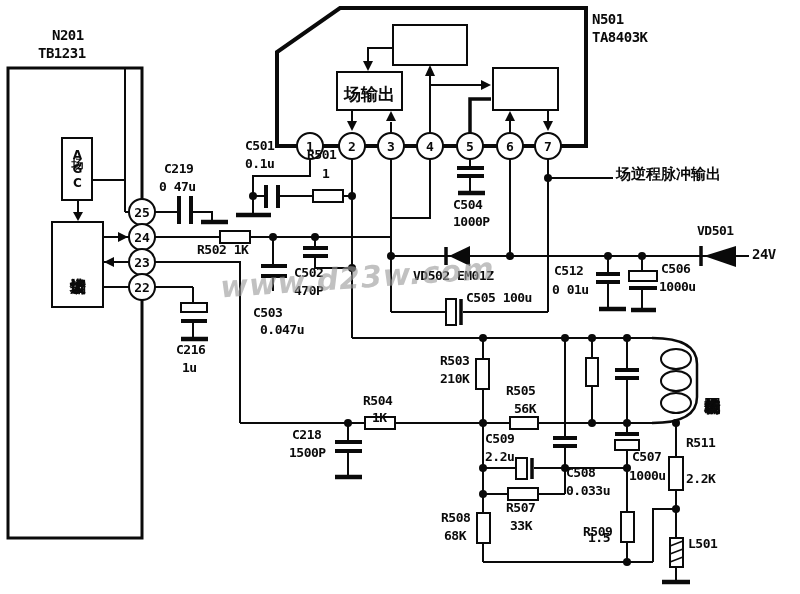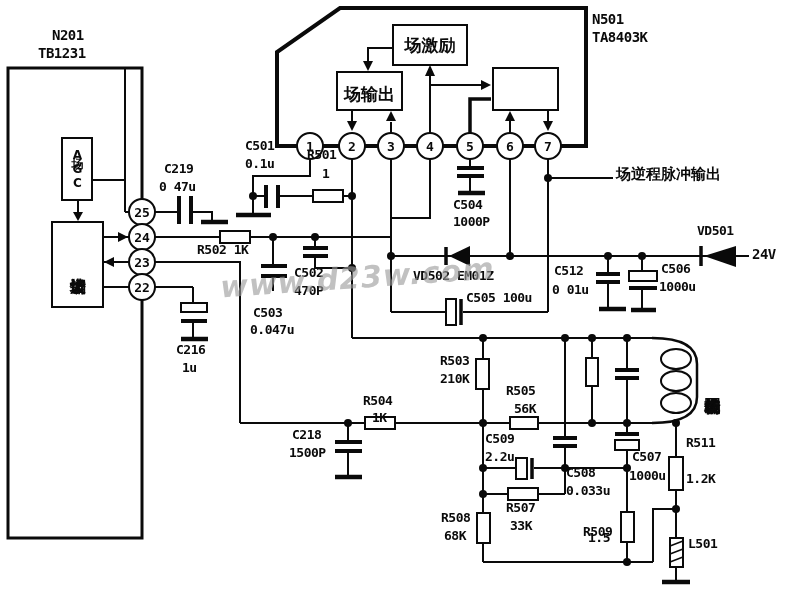--- a/index.html
+++ b/index.html
@@ -209,34 +209,33 @@
 <div class="pin" style="left:297px;top:139px">1</div>
 <div class="pin" style="left:339px;top:139px">2</div>
 <div class="pin" style="left:378px;top:139px">3</div>
 <div class="pin" style="left:417px;top:139px">4</div>
 <div class="pin" style="left:457px;top:139px">5</div>
 <div class="pin" style="left:497px;top:139px">6</div>
 <div class="pin" style="left:535px;top:139px">7</div>
 
 <div class="blockbox vert" style="left:62px;top:138px;width:30px;height:62px;font-size:12px">场AGC</div>
 <div class="blockbox vert" style="left:52px;top:222px;width:51px;height:85px;font-size:16px">场锯齿波</div>
-<div class="blockbox" style="left:393px;top:25px;width:74px;height:40px;font-size:17px">场激励</div>
 <div class="blockbox" style="left:337px;top:72px;width:65px;height:45px;font-size:17px">场输出</div>
 
 <div class="lbl" style="left:164px;top:162px">C219</div>
 <div class="lbl" style="left:159px;top:180px">0 47u</div>
 <div class="lbl" style="left:245px;top:139px">C501</div>
 <div class="lbl" style="left:245px;top:157px">0.1u</div>
 <div class="lbl" style="left:307px;top:148px">R501</div>
 <div class="lbl" style="left:322px;top:167px">1</div>
 <div class="lbl" style="left:197px;top:243px">R502 1K</div>
 <div class="lbl" style="left:294px;top:266px">C502</div>
 <div class="lbl" style="left:294px;top:284px">470P</div>
 <div class="lbl" style="left:253px;top:306px">C503</div>
-<div class="lbl" style="left:250px;top:323px">0.047u</div>
+<div class="lbl" style="left:260px;top:323px">0.047u</div>
 <div class="lbl" style="left:176px;top:343px">C216</div>
 <div class="lbl" style="left:182px;top:361px">1u</div>
 <div class="lbl" style="left:453px;top:198px">C504</div>
 <div class="lbl" style="left:453px;top:215px">1000P</div>
 <div class="lbl" style="left:413px;top:269px">VD502 EM01Z</div>
 <div class="lbl" style="left:466px;top:291px">C505 100u</div>
 <div class="lbl" style="left:554px;top:264px">C512</div>
 <div class="lbl" style="left:552px;top:283px">0 01u</div>
 <div class="lbl" style="left:661px;top:262px">C506</div>
 <div class="lbl" style="left:659px;top:280px">1000u</div>
@@ -255,21 +254,21 @@
 <div class="lbl" style="left:566px;top:484px">0.033u</div>
 <div class="lbl" style="left:632px;top:450px">C507</div>
 <div class="lbl" style="left:629px;top:469px">1000u</div>
 <div class="lbl" style="left:506px;top:501px">R507</div>
 <div class="lbl" style="left:510px;top:519px">33K</div>
 <div class="lbl" style="left:441px;top:511px">R508</div>
 <div class="lbl" style="left:444px;top:529px">68K</div>
 <div class="lbl" style="left:583px;top:525px">R509</div>
 <div class="lbl" style="left:588px;top:531px">1.5</div>
 <div class="lbl" style="left:686px;top:436px">R511</div>
-<div class="lbl" style="left:686px;top:472px">1.2K</div>
+<div class="lbl" style="left:686px;top:472px">2.2K</div>
 <div class="lbl" style="left:688px;top:537px">L501</div>
 
 <div class="lbl cn" style="left:616px;top:167px;font-size:15px">场逆程脉冲输出</div>
 <div class="lbl big" style="left:752px;top:247px">24V</div>
 <div class="blockbox vert" style="left:700px;top:336px;width:24px;height:98px;font-size:16px">场偏转线圈</div>
 <div id="watermark">www.d23w.com</div>
 
 </div>
 
 </body></html>

